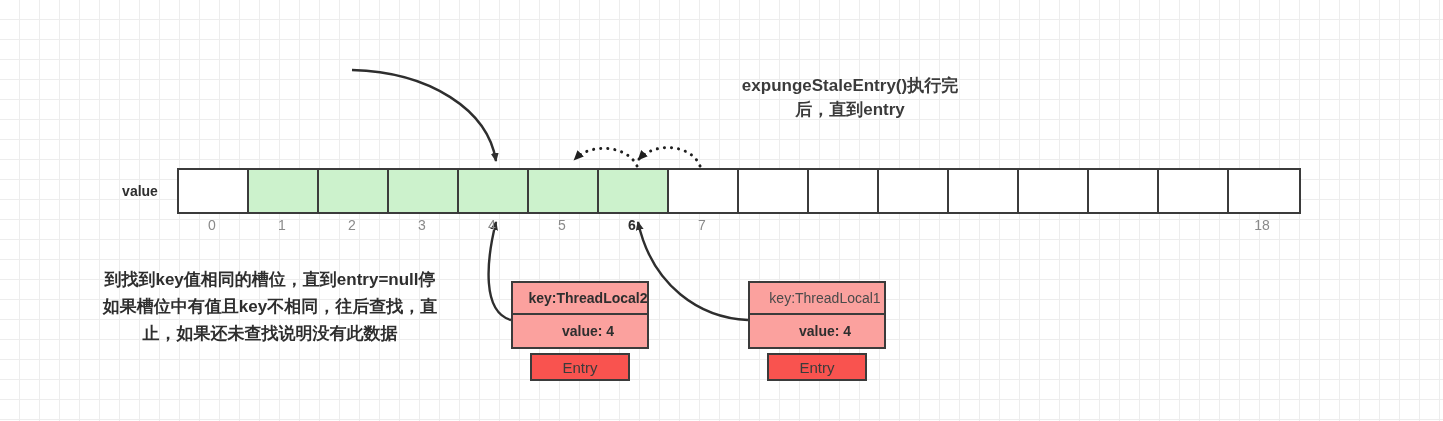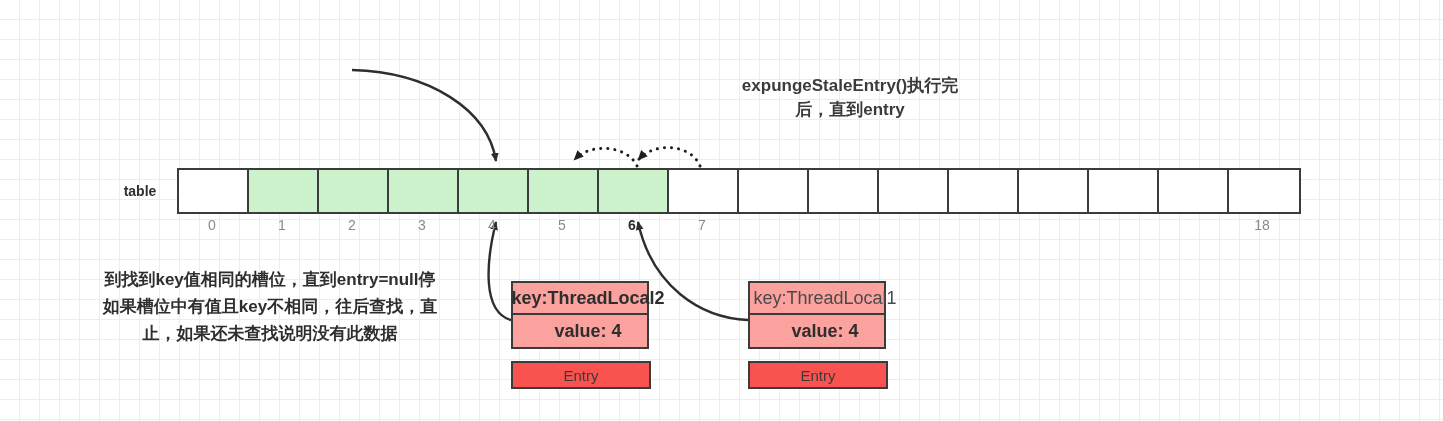--- a/index.html
+++ b/index.html
@@ -148,30 +148,30 @@
   }
   .entry-key,
   .entry-value {
     height: 34px;
     box-sizing: border-box;
     background: #fba19e;
     border: 2px solid #3b3b3b;
     display: flex;
     align-items: center;
     justify-content: center;
-    font-size: 18px;
+    font-size: 14px;
     color: #2e2e2e;
     padding-left: 16px;
   }
   .entry-value { border-top: none; }
   .entry-key.bold, .entry-value.bold { font-weight: bold; }
   .entry-key.normal { color: #4a4a4a; }
   .entry-foot {
-    margin: 12px auto;
-    width: 140px;
+    margin: 4px auto;
+    width: 100px;
     height: 28px;
     box-sizing: border-box;
     background: #f9534f;
     border: 2px solid #3b3b3b;
     display: flex;
     align-items: center;
     justify-content: center;
     font-size: 15px;
     color: #3b3b3b;
   }
@@ -204,21 +204,21 @@
 
     <path d="M700,166 C692,145 656,141 639,159" fill="none" stroke="#1f1f1f" stroke-width="3" stroke-linecap="round" stroke-dasharray="0.1 7" marker-end="url(#arrowDotted)"></path>
   </svg>
 
 
   <div class="heading">
     <div>expungeStaleEntry()执行完</div>
     <div>后，直到entry</div>
   </div>
 
-  <div class="table-label">table</div>
+  <div class="table-label">value</div>
 
   <div class="table-row" id="table-row">
       <div class="cell"></div>
       <div class="cell filled"></div>
       <div class="cell filled"></div>
       <div class="cell filled"></div>
       <div class="cell filled"></div>
       <div class="cell filled"></div>
       <div class="cell filled"></div>
       <div class="cell"></div>

